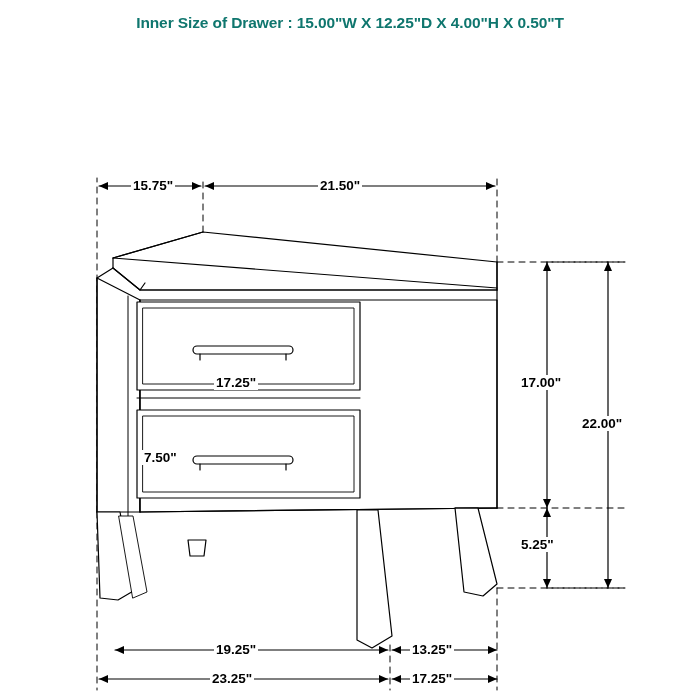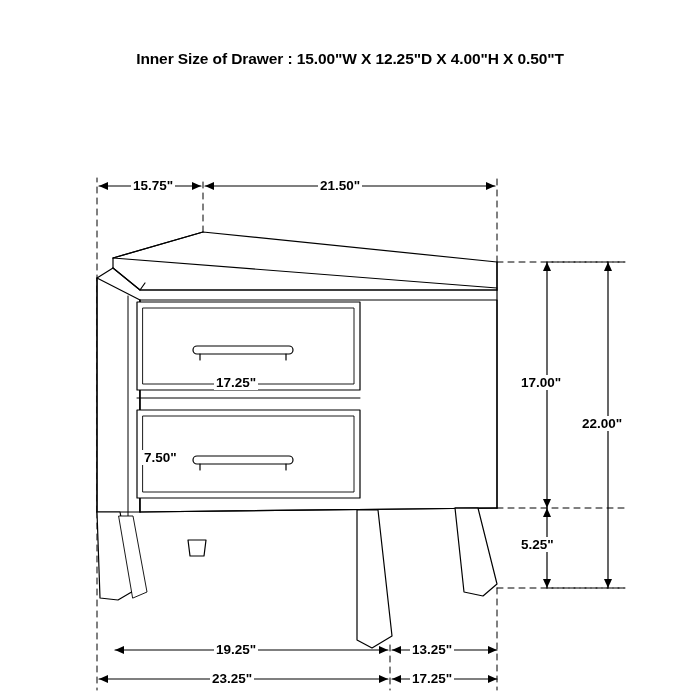--- a/index.html
+++ b/index.html
@@ -16,23 +16,22 @@
     overflow: hidden;
   }
   #title {
     position: absolute;
     left: 0;
     top: 14px;
     width: 700px;
     text-align: center;
     font-size: 15.5px;
     font-weight: bold;
-    color: #000000;
+    color: #0f766e;
     letter-spacing: -0.1px;
-    margin-top: 36px;
   }
   svg#drawing {
     position: absolute;
     left: 0;
     top: 0;
   }
   .dim-label {
     position: absolute;
     font-size: 13.5px;
     font-weight: bold;

